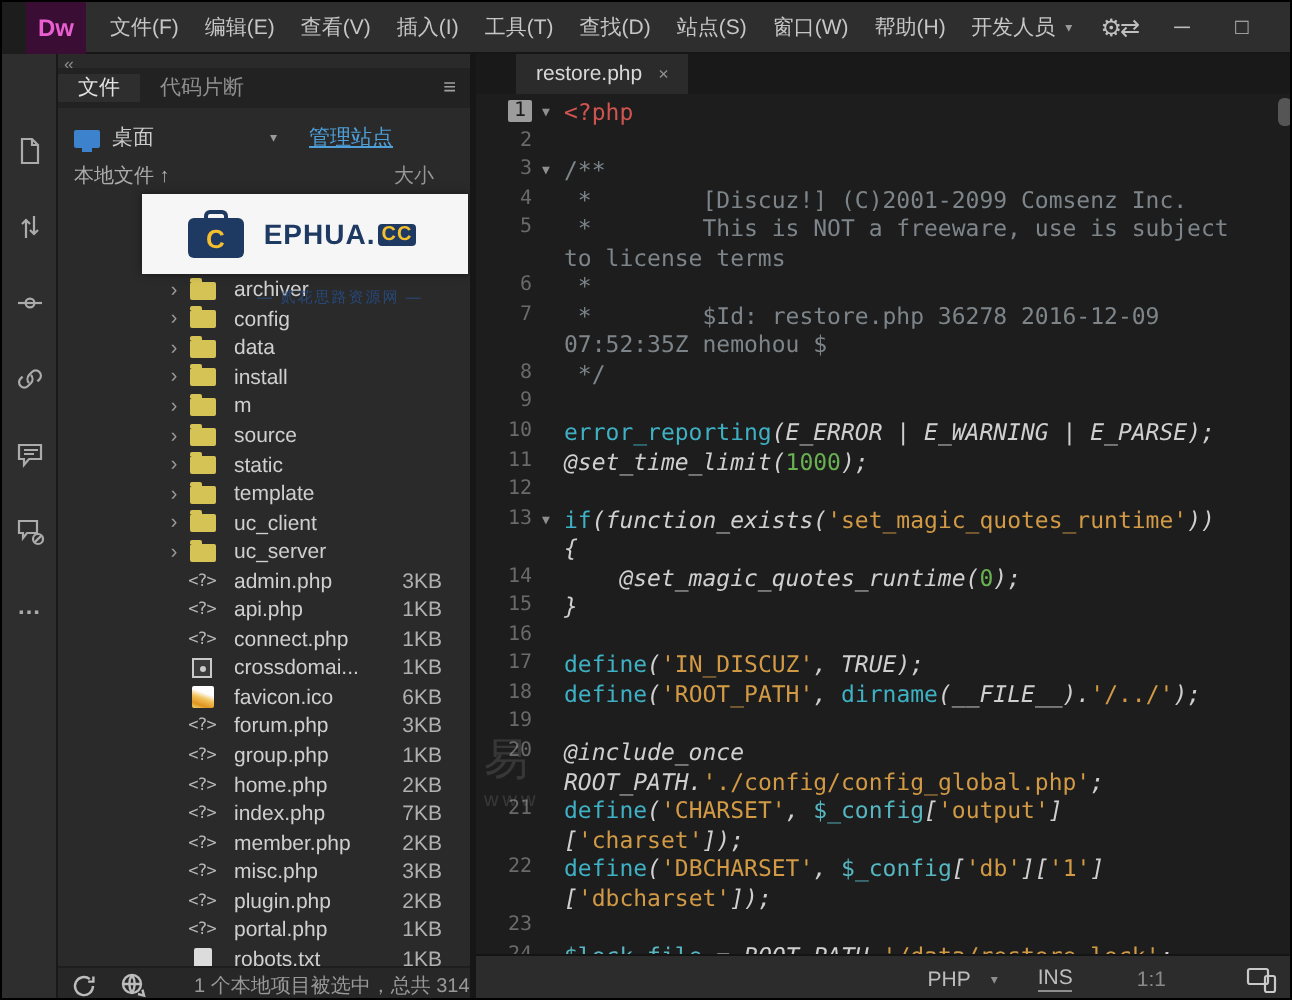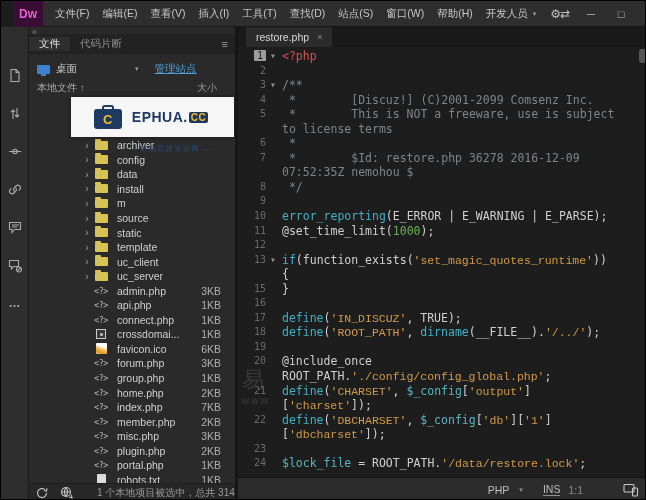--- a/index.html
+++ b/index.html
@@ -63,40 +63,40 @@
   #logo-brand .cc{background:#1e3a63;color:#f3bf2e;font-size:10px;padding:0 2px;margin-left:1px;border-radius:2px;}
   #logo-tagline{font-size:7.5px;color:#27497a;margin-top:19px;letter-spacing:1px;white-space:nowrap;}
   #panel-status{position:absolute;left:0;bottom:0;width:100%;height:18px;background:#272727;border-top:1px solid #1e1e1e;display:flex;align-items:center;padding-left:7px;}
   #panel-status svg{stroke:#bdbdbd;fill:none;stroke-width:1.2;}
   #status-text{color:#989898;font-size:10px;margin-left:12px;white-space:nowrap;overflow:hidden;}
   .ps-icon{margin-right:12px;display:flex;align-items:center;}
 
   
   #editor{position:absolute;left:234px;top:26px;width:412px;height:474px;background:#1d1d1d;border-left:3px solid #161616;}
   #tabbar{position:absolute;left:0;top:0;width:100%;height:20px;background:#191919;display:flex;align-items:stretch;}
-  #doc-tab{margin-left:8px;background:#2b2b2b;display:flex;align-items:center;padding:0 10px;gap:8px;}
+  #doc-tab{margin-left:20px;background:#2b2b2b;display:flex;align-items:center;padding:0 10px;gap:8px;}
   #doc-tab .tname{color:#d8d8d8;font-size:10.5px;}
   #doc-tab .tclose{color:#8f8f8f;font-size:9px;cursor:pointer;}
   #code{position:absolute;left:0;top:20px;right:0;bottom:24px;overflow:hidden;padding-top:2px;font-family:"DejaVu Sans Mono",monospace;}
   .crow{height:14.55px;line-height:14.55px;display:flex;white-space:pre;font-size:11.5px;}
   .lnum{width:28px;text-align:right;color:#6a6a6a;font-size:10px;flex:none;}
   .lnum .sel{background:#9c9c9c;color:#1c1c1c;padding:0 3px;border-radius:1px;}
   .fold{width:14px;text-align:center;color:#8f8f8f;font-size:6.5px;flex:none;line-height:14.55px;}
   .ctext{margin-left:2px;}
-  .tok-pln{color:#cfcfcf;} .tok-com{color:#7d858a;} .tok-tag{color:#d05450;}
-  .tok-k{color:#3fb1c5;} .tok-str{color:#d29a45;font-family:Liberation Mono, monospace;} .tok-num{color:#68b050;} .tok-v{color:#56b6c2;text-align:center;}
+  .tok-pln{color:#cfcfcf;font-style:italic;} .tok-com{color:#7d858a;} .tok-tag{color:#d05450;}
+  .tok-k{color:#3fb1c5;} .tok-str{color:#d29a45;} .tok-num{color:#68b050;} .tok-v{color:#56b6c2;text-align:center;}
   #vscroll{position:absolute;right:1px;top:22px;width:7px;height:14px;background:#555;border-radius:3px;}
   #code-watermark{position:absolute;left:4px;top:338px;opacity:.13;color:#e8e8e8;pointer-events:none;}
   #code-watermark .wm1{font-size:22px;}
   #code-watermark .wm2{font-size:10px;letter-spacing:2px;}
   #editor-status{position:absolute;left:0;bottom:0;width:100%;height:24px;background:#2c2c2c;border-top:1px solid #141414;display:flex;align-items:center;justify-content:flex-end;padding-right:8px;}
   #lang-select{display:flex;align-items:center;gap:10px;color:#bdbdbd;font-size:10.5px;}
   #lang-select .caret{font-size:7px;color:#8f8f8f;}
   #ins-mode{color:#bdbdbd;font-size:10.5px;border-bottom:1px solid #8f8f8f;margin-left:20px;}
-  #cursor-pos{color:#8a8a8a;font-size:10.5px;margin-left:8px;}
+  #cursor-pos{color:#8a8a8a;font-size:10.5px;margin-left:32px;}
   #preview-btn{margin-left:40px;display:flex;align-items:center;}
   #preview-btn svg{stroke:#c9c9c9;fill:none;stroke-width:1.1;}
 </style>
 </head>
 <body>
 
 <div id="win">
 
   <div id="titlebar">
     <div id="dw-logo">Dw</div>
@@ -413,20 +413,21 @@
         <div class="crow"><span class="lnum">6</span><span class="fold"></span><span class="ctext"><span class="tok-com"> *</span></span></div>
         <div class="crow"><span class="lnum">7</span><span class="fold"></span><span class="ctext"><span class="tok-com"> *        $Id: restore.php 36278 2016-12-09</span></span></div>
         <div class="crow"><span class="lnum"></span><span class="fold"></span><span class="ctext"><span class="tok-com">07:52:35Z nemohou $</span></span></div>
         <div class="crow"><span class="lnum">8</span><span class="fold"></span><span class="ctext"><span class="tok-com"> */</span></span></div>
         <div class="crow"><span class="lnum">9</span><span class="fold"></span><span class="ctext"></span></div>
         <div class="crow"><span class="lnum">10</span><span class="fold"></span><span class="ctext"><span class="tok-k">error_reporting</span><span class="tok-pln">(E_ERROR | E_WARNING | E_PARSE);</span></span></div>
         <div class="crow"><span class="lnum">11</span><span class="fold"></span><span class="ctext"><span class="tok-pln">@set_time_limit(</span><span class="tok-num">1000</span><span class="tok-pln">);</span></span></div>
         <div class="crow"><span class="lnum">12</span><span class="fold"></span><span class="ctext"></span></div>
         <div class="crow"><span class="lnum">13</span><span class="fold">▼</span><span class="ctext"><span class="tok-k">if</span><span class="tok-pln">(function_exists(</span><span class="tok-str">'set_magic_quotes_runtime'</span><span class="tok-pln">))</span></span></div>
         <div class="crow"><span class="lnum"></span><span class="fold"></span><span class="ctext"><span class="tok-pln">{</span></span></div>
+        <div class="crow"><span class="lnum">14</span><span class="fold"></span><span class="ctext"><span class="tok-pln">    @set_magic_quotes_runtime(</span><span class="tok-num">0</span><span class="tok-pln">);</span></span></div>
         <div class="crow"><span class="lnum">15</span><span class="fold"></span><span class="ctext"><span class="tok-pln">}</span></span></div>
         <div class="crow"><span class="lnum">16</span><span class="fold"></span><span class="ctext"></span></div>
         <div class="crow"><span class="lnum">17</span><span class="fold"></span><span class="ctext"><span class="tok-k">define</span><span class="tok-pln">(</span><span class="tok-str">'IN_DISCUZ'</span><span class="tok-pln">, TRUE);</span></span></div>
         <div class="crow"><span class="lnum">18</span><span class="fold"></span><span class="ctext"><span class="tok-k">define</span><span class="tok-pln">(</span><span class="tok-str">'ROOT_PATH'</span><span class="tok-pln">, </span><span class="tok-k">dirname</span><span class="tok-pln">(__FILE__).</span><span class="tok-str">'/../'</span><span class="tok-pln">);</span></span></div>
         <div class="crow"><span class="lnum">19</span><span class="fold"></span><span class="ctext"></span></div>
         <div class="crow"><span class="lnum">20</span><span class="fold"></span><span class="ctext"><span class="tok-pln">@include_once</span></span></div>
         <div class="crow"><span class="lnum"></span><span class="fold"></span><span class="ctext"><span class="tok-pln">ROOT_PATH.</span><span class="tok-str">'./config/config_global.php'</span><span class="tok-pln">;</span></span></div>
         <div class="crow"><span class="lnum">21</span><span class="fold"></span><span class="ctext"><span class="tok-k">define</span><span class="tok-pln">(</span><span class="tok-str">'CHARSET'</span><span class="tok-pln">, </span><span class="tok-v">$_config</span><span class="tok-pln">[</span><span class="tok-str">'output'</span><span class="tok-pln">]</span></span></div>
         <div class="crow"><span class="lnum"></span><span class="fold"></span><span class="ctext"><span class="tok-pln">[</span><span class="tok-str">'charset'</span><span class="tok-pln">]);</span></span></div>
         <div class="crow"><span class="lnum">22</span><span class="fold"></span><span class="ctext"><span class="tok-k">define</span><span class="tok-pln">(</span><span class="tok-str">'DBCHARSET'</span><span class="tok-pln">, </span><span class="tok-v">$_config</span><span class="tok-pln">[</span><span class="tok-str">'db'</span><span class="tok-pln">][</span><span class="tok-str">'1'</span><span class="tok-pln">]</span></span></div>

